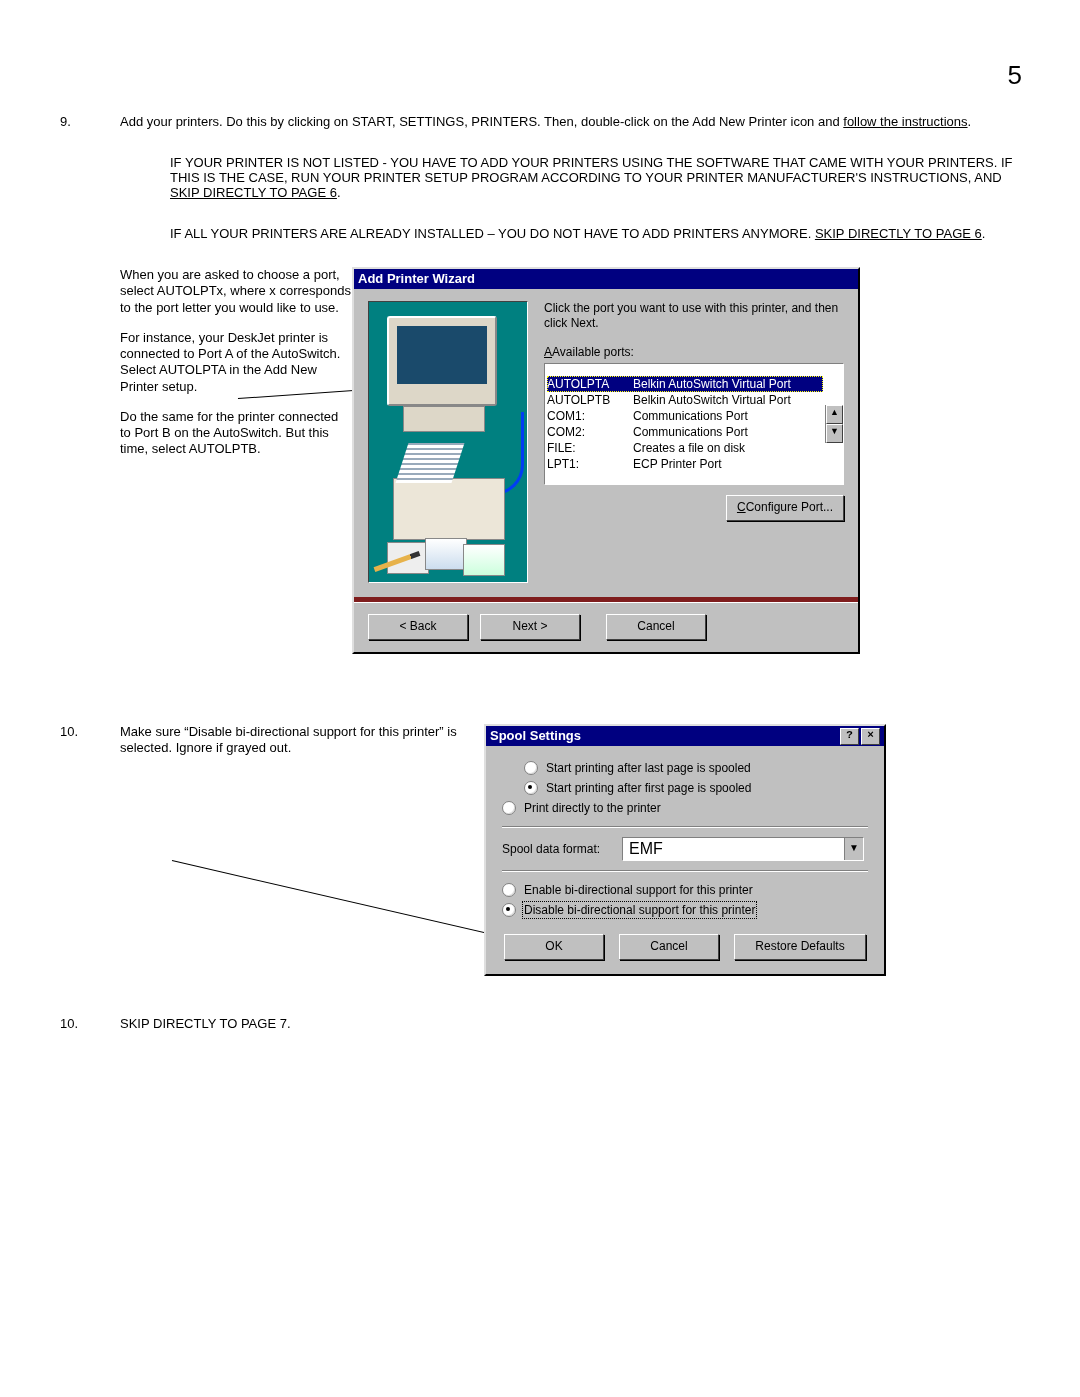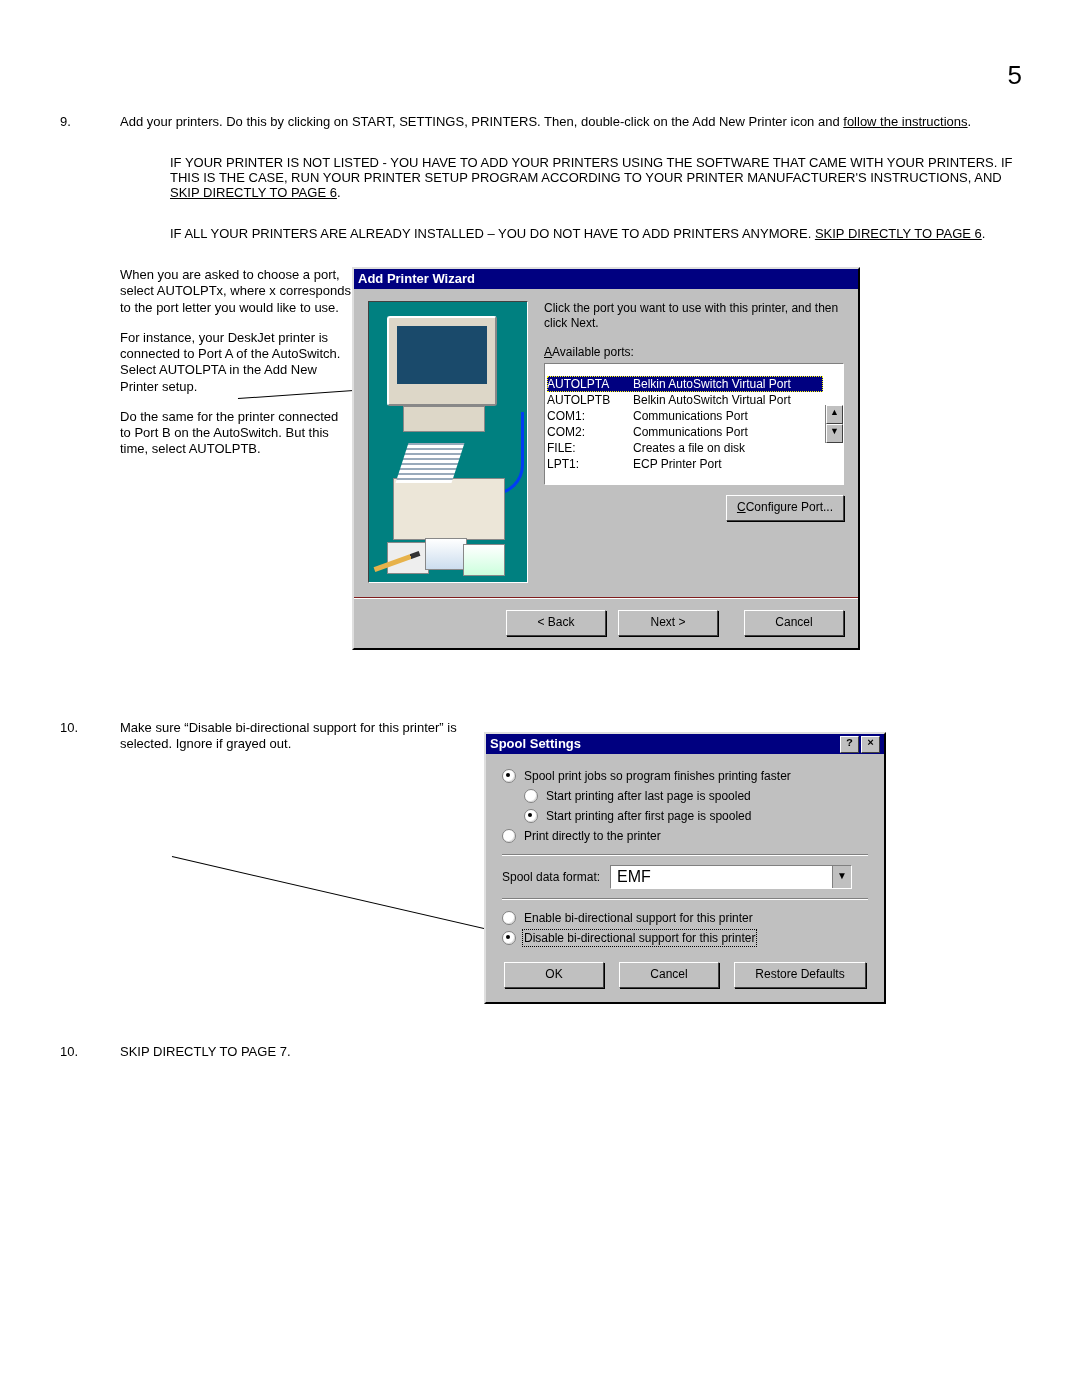--- a/index.html
+++ b/index.html
@@ -233,31 +233,31 @@
     display:flex; flex-direction:column;
   }
   .scroll95 .sb {
     height:17px; background:#c0c0c0;
     border:1px solid; border-color:#fff #404040 #404040 #fff;
     font-size:9px; text-align:center; line-height:13px;
   }
   .scroll95 .track{ flex:1; background:#dcdcdc; }
 
   .wizard .btnrow{
-    border-top:1px solid #7f1d1d;
+    border-top:5px solid #7f1d1d;
     box-shadow: inset 0 1px 0 #fff;
     padding:12px 14px;
-    display:flex; justify-content:flex-end; gap:12px;
+    display:flex; justify-content:flex-start; gap:12px;
   }
 
   
   .spool {
     width:402px;
     margin-left:24px;
-    margin-top:12px;
+    margin-top:0;
     flex:none;
   }
   .spool .client { padding:12px 16px 14px 16px; }
   .opt { display:flex; align-items:center; height:20px; }
   .opt.ind { margin-left:22px; }
   .radio {
     width:12px; height:12px; border-radius:50%;
     background:#fff;
     border:1px solid #808080;
     box-shadow: inset -1px -1px 0 #dfdfdf;
@@ -403,40 +403,36 @@
       <div class="arrow" style="top:136px; left:52px; width:360px; transform:rotate(13deg);"></div>
 
       <div class="win spool">
         <div class="titlebar">
           <span class="ttl">Spool Settings</span>
           <span class="tbtn">?</span>
           <span class="tbtn">×</span>
         </div>
         <div class="client">
 
-          <div class="opt">
-            <span class="radio on"></span>
-            <span>Spool print jobs so program finishes printing faster</span>
-          </div>
           <div class="opt ind">
             <span class="radio"></span>
             <span>Start printing after last page is spooled</span>
           </div>
           <div class="opt ind">
             <span class="radio on"></span>
             <span>Start printing after first page is spooled</span>
           </div>
           <div class="opt">
             <span class="radio"></span>
             <span>Print directly to the printer</span>
           </div>
 
           <hr class="hr95">
 
-          <div class="opt" style="height:26px;">
+          <div class="opt" style="height:26px;gap:12px;">
             <span style="margin-right:10px;">Spool data format:</span>
             <span class="combo95">
               <span class="cval">EMF</span>
               <span class="carrow">▼</span>
             </span>
           </div>
 
           <hr class="hr95">
 
           <div class="opt">

